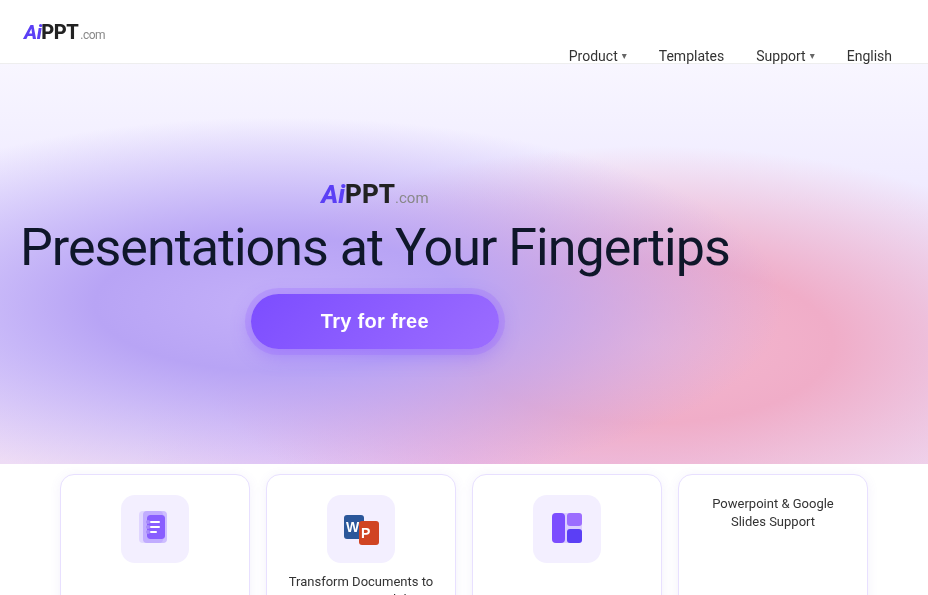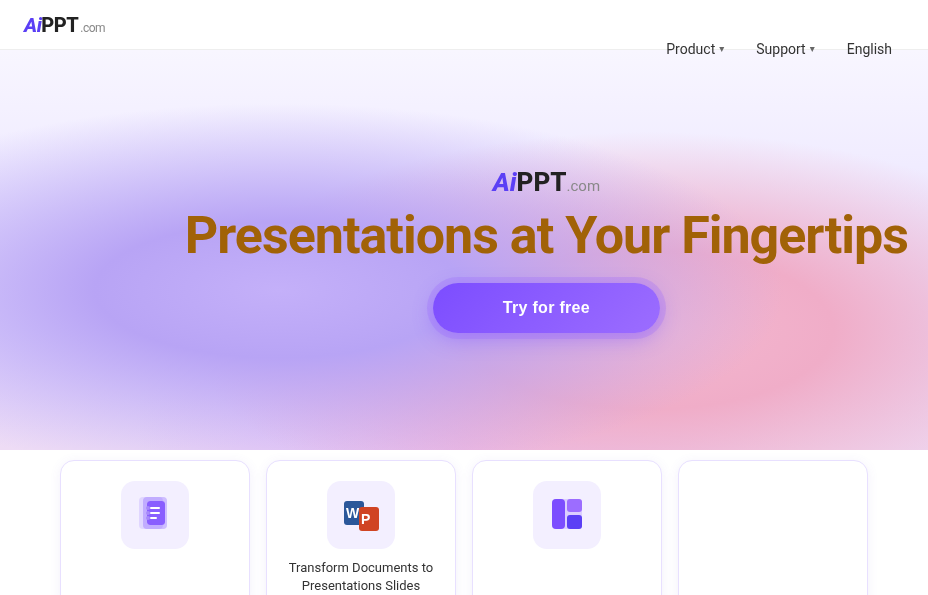--- a/index.html
+++ b/index.html
@@ -15,21 +15,21 @@
       overflow: hidden;
       background: #fff;
     }
 
     
     .navbar {
       display: flex;
       align-items: center;
       justify-content: space-between;
       padding: 7px 24px;
-      height: 50px;
+      height: 64px;
       background: #fff;
       border-bottom: 1px solid #eee;
       position: relative;
       z-index: 10;
     }
 
     .navbar-logo {
       display: flex;
       align-items: center;
     }
@@ -78,21 +78,21 @@
       font-size: 10px;
       color: #666;
     }
 
     
     .hero {
       position: relative;
       height: 400px;
       display: flex;
       flex-direction: column;
-      align-items: flex-end;
+      align-items: flex-start;
       justify-content: center;
       text-align: center;
       overflow: hidden;
       padding: 20px;
     }
 
     
     .hero::before {
       content: '';
       position: absolute;
@@ -128,22 +128,22 @@
     }
 
     .hero-logo .dot-com {
       font-size: 15px;
       color: #888;
       font-weight: 400;
     }
 
     .hero-title {
       font-size: 52px;
-      font-weight: 700;
-      color: #a16207;
+      font-weight: 400;
+      color: #0f172a;
       line-height: 1.1;
       margin-bottom: 18px;
       letter-spacing: -1px;
     }
 
     .hero-subtitle {
       font-size: 18px;
       color: #444;
       line-height: 1.6;
       margin-bottom: 28px;
@@ -153,21 +153,21 @@
       color: #7c4dff;
       font-weight: 500;
     }
 
     .try-btn {
       background: linear-gradient(135deg, #7c4dff 0%, #9c6dff 100%);
       color: #fff;
       border: none;
       border-radius: 50px;
       padding: 16px 70px;
-      font-size: 16px;
+      font-size: 20px;
       font-weight: 600;
       cursor: pointer;
       box-shadow: 0 0 0 6px rgba(150, 100, 255, 0.25), 0 6px 20px rgba(124, 77, 255, 0.4);
       letter-spacing: 0.3px;
     }
 
     
     .features {
       display: flex;
       gap: 16px;
@@ -223,20 +223,23 @@
 <nav class="navbar">
   <div class="navbar-logo">
     <span class="logo-text">
       <span class="logo-ai">Ai</span><span class="logo-ppt">PPT</span><span class="logo-dot-com">.com</span>
     </span>
   </div>
   <div class="navbar-nav">
     <div class="nav-item">
       <span>Product</span>
       <span class="chevron-icon">▾</span>
+    </div>
+    <div class="nav-item">
+      <span>Templates</span>
     </div>
     <div class="nav-item">
       <span>Support</span>
       <span class="chevron-icon">▾</span>
     </div>
     <div class="nav-item">
       <span>English</span>
     </div>
   </div>
 </nav>
@@ -289,15 +292,16 @@
       <svg viewBox="0 0 44 44" fill="none" xmlns="http://www.w3.org/2000/svg">
         <rect x="7" y="6" width="30" height="30" rx="4" fill="#7c4dff" opacity="0.2"></rect>
         <rect x="7" y="6" width="13" height="30" rx="4" fill="#7c4dff"></rect>
         <rect x="22" y="6" width="15" height="13" rx="3" fill="#9c6dff"></rect>
         <rect x="22" y="22" width="15" height="14" rx="3" fill="#5b3ff5"></rect>
       </svg>
     </div>
   </div>
 
   <div class="feature-card">
+    <span class="feature-label">Powerpoint &amp; Google Slides Support</span>
   </div>
 
 </div>
 
 </body></html>

